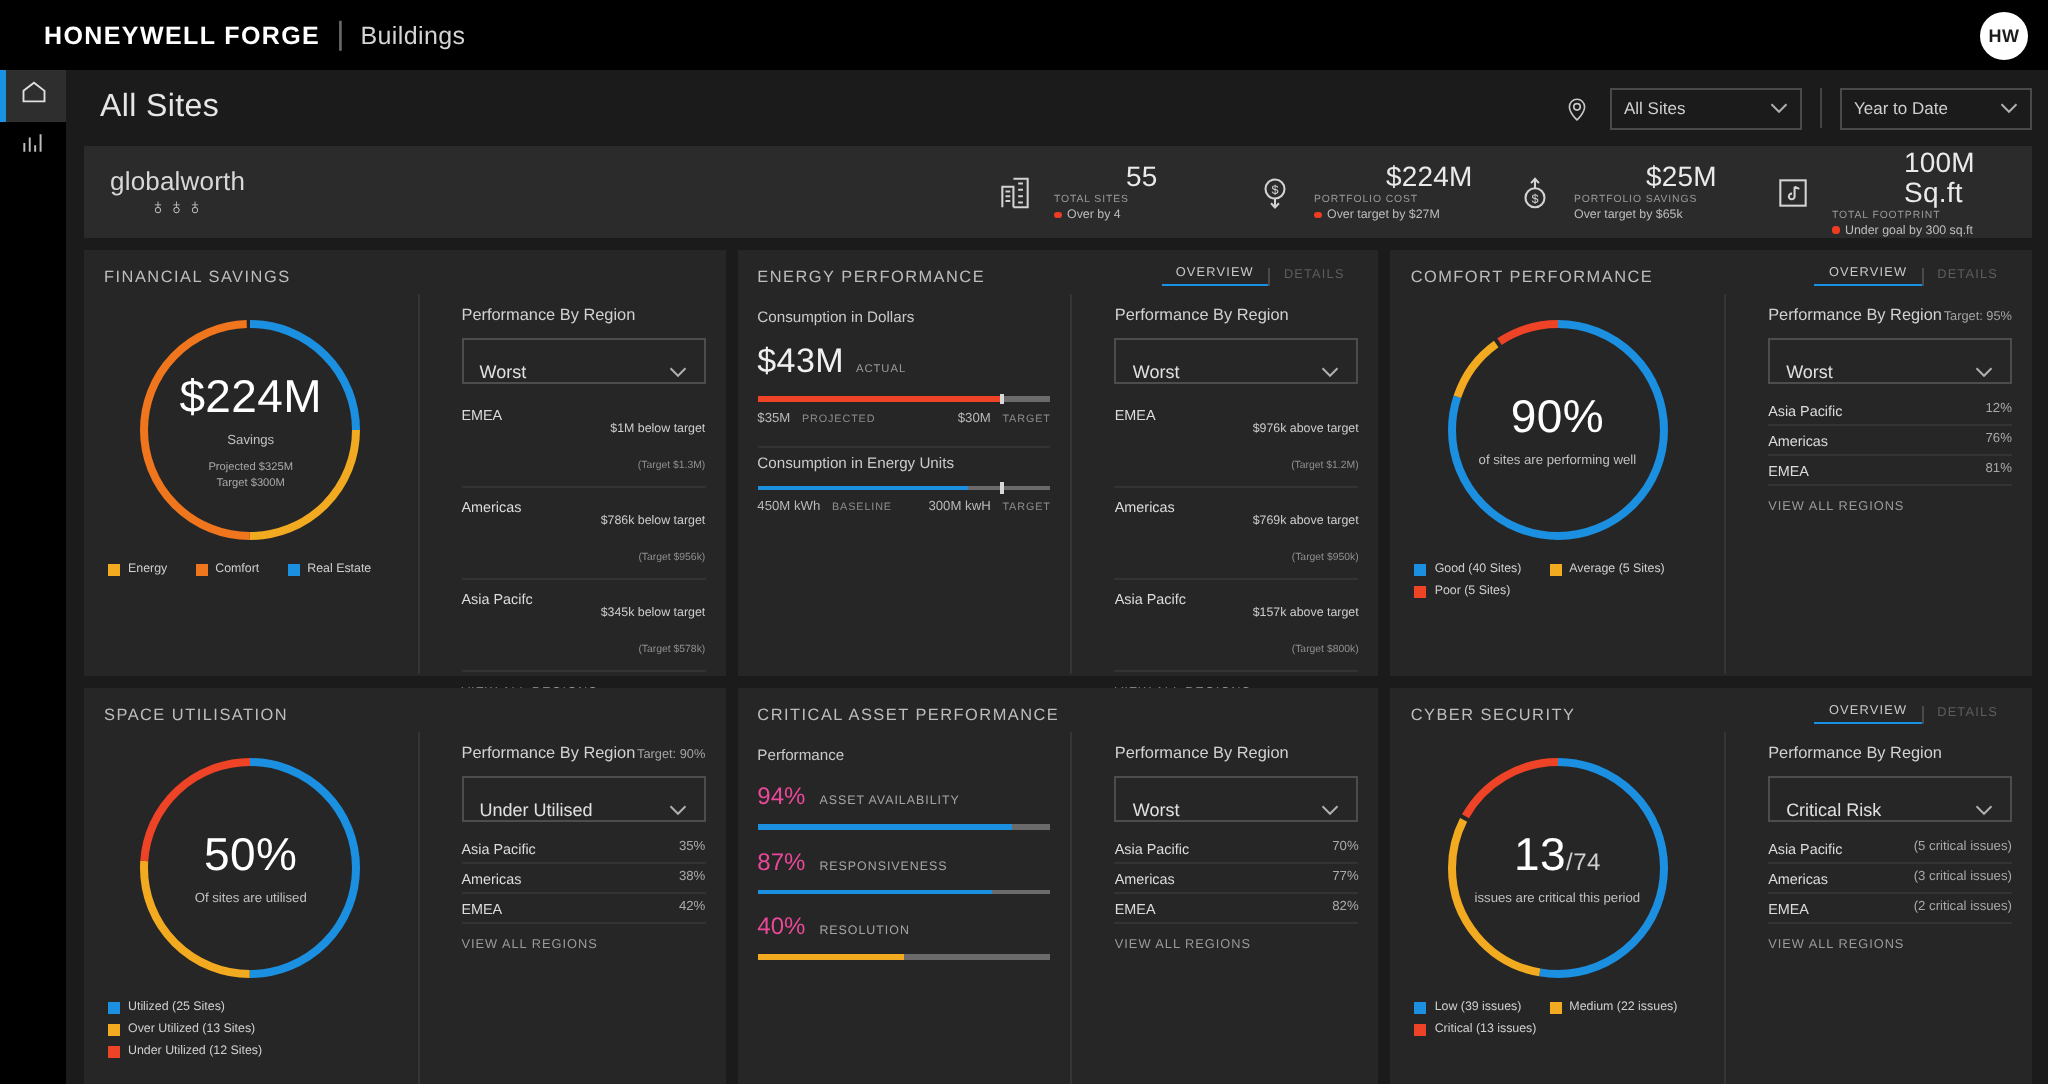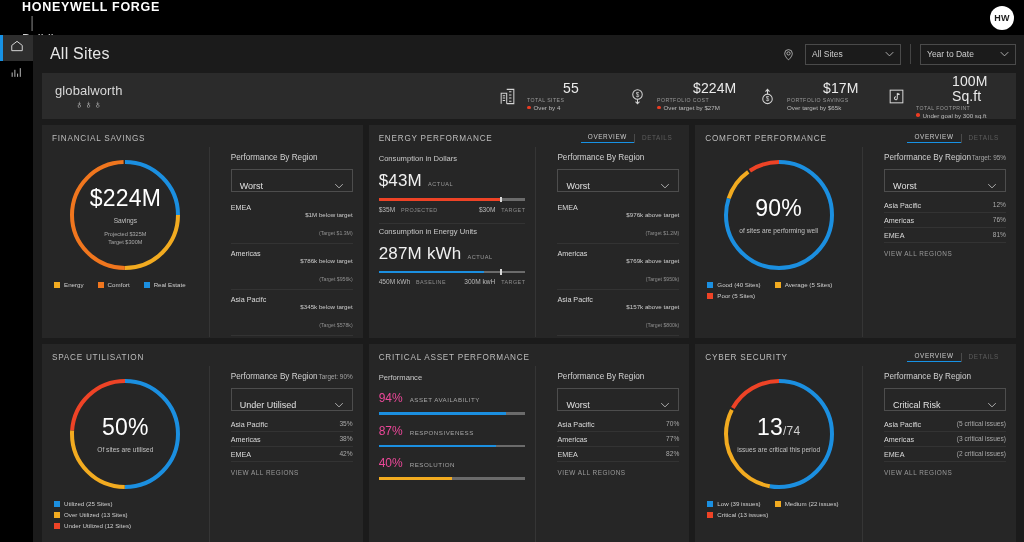--- a/index.html
+++ b/index.html
@@ -7,22 +7,22 @@
     width: 1024px; height: 542px;
     background: #000;
     font-family: "Liberation Sans", sans-serif;
     color: #d9d9d9;
     overflow: hidden;
   }
   .app { position: relative; width: 1024px; height: 542px; background:#1b1b1b; }
 
   
   .topbar {
-    height: 35px; background:#000; display:flex; 
-    padding-left: 22px; position:relative;flex-direction:column;
+    height: 35px; background:#000; display:flex; align-items:center;
+    padding-left: 22px; position:relative;
   }
   .brand { font-size: 12.5px; font-weight: bold; letter-spacing: .7px; color:#fff; }
   .brand-sep { color:#6a6a6a; margin: 0 8px; font-weight: normal; }
   .brand-sub { font-size: 12.5px; color:#d4d4d4; font-weight: normal; letter-spacing:.2px;}
   .avatar {
     position:absolute; right:10px; top:6px; width:24px; height:24px; border-radius:50%;
     background:#fff; color:#1b1b1b; font-size:9px; font-weight:bold;
     display:flex; align-items:center; justify-content:center; letter-spacing:.3px;
   }
 
@@ -245,21 +245,21 @@
 
         <div class="kpi">
           <span class="kpi-icon">
             <svg width="19" height="19" viewBox="0 0 24 24" fill="none" stroke="#d4d4d4" stroke-width="1.3">
               <circle cx="12" cy="15" r="6"></circle>
                 <text x="12" y="18.1" font-size="8" fill="#d4d4d4" stroke="none" text-anchor="middle">$</text>
               <path d="M12 9V3.2M9.5 5.8 L12 3 L14.5 5.8"></path>
             </svg>
           </span>
           <div>
-            <div class="kpi-val">$17M</div>
+            <div class="kpi-val">$25M</div>
             <div class="kpi-lab">PORTFOLIO SAVINGS</div>
             <div class="kpi-sub">
               <span>Over target by $65k</span>
             </div>
           </div>
         </div>
 
         <div class="kpi">
           <span class="kpi-icon">
             <svg width="19" height="19" viewBox="0 0 24 24" fill="none" stroke="#d4d4d4" stroke-width="1.3">
@@ -385,24 +385,20 @@
                 <span>$35M</span>
                 <span class="lbl">PROJECTED</span>
               </span>
               <span class="cap">
                 <span>$30M</span>
                 <span class="lbl">TARGET</span>
               </span>
             </div>
             <div class="hr"></div>
             <div class="sect-title">Consumption in Energy Units</div>
-            <div class="metric-row">
-              <span class="metric-big">287M kWh</span>
-              <span class="metric-unit">ACTUAL</span>
-            </div>
             <div class="bar">
               <div class="bar-fill" style="width:72%;background:#1b8fe0"></div>
               <div class="bar-tick" style="left:83%"></div>
             </div>
             <div class="bar-caption">
               <span class="cap">
                 <span>450M kWh</span>
                 <span class="lbl">BASELINE</span>
               </span>
               <span class="cap">

